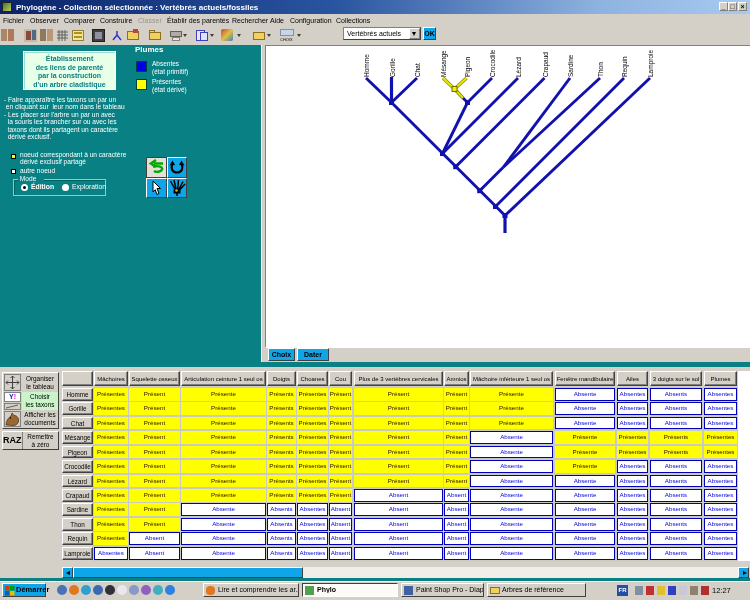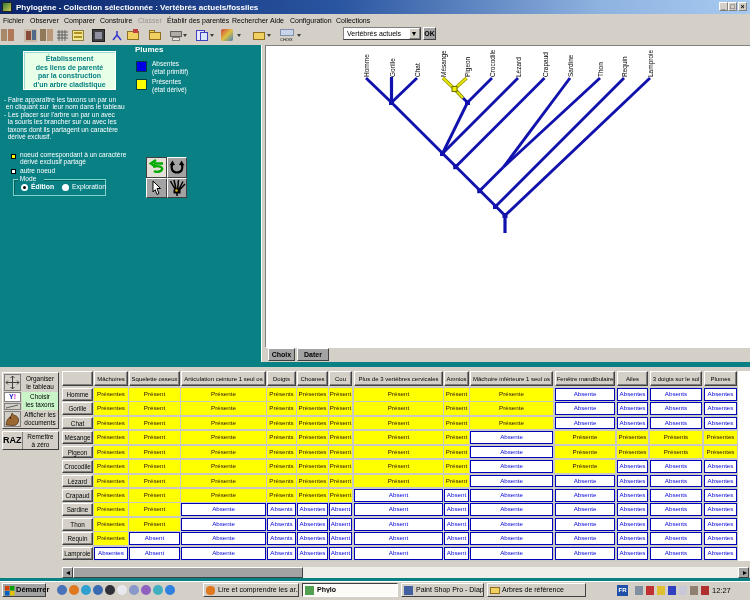--- a/index.html
+++ b/index.html
@@ -1,19 +1,19 @@
 <!DOCTYPE html>
 <html><head><meta charset="utf-8">
 <style>
 *{margin:0;padding:0;box-sizing:border-box;}
 html,body{width:750px;height:600px;overflow:hidden;}
 body{font-family:"Liberation Sans",sans-serif;position:relative;background:#d4d0c8;}
 .ab{position:absolute;}
 .r3{border-top:1px solid #fff;border-left:1px solid #fff;border-right:1px solid #404040;border-bottom:1px solid #404040;box-shadow:inset -1px -1px 0 #808080;}
-.btn{background:#a3a3a3;border-top:1px solid #fff;border-left:1px solid #fff;border-right:1px solid #404040;border-bottom:1px solid #404040;}
+.btn{background:#0ea5e9;border-top:1px solid #fff;border-left:1px solid #fff;border-right:1px solid #404040;border-bottom:1px solid #404040;}
 svg{display:block;}
 </style></head><body>
 <div class="ab" style="left:0;top:0;width:750px;height:14px;background:linear-gradient(90deg,#0a246a 0%,#2a55a0 45%,#8fb3e0 80%,#a6caf0 100%);"></div>
 <div class="ab" style="left:2px;top:2px;width:10px;height:10px;background:linear-gradient(135deg,#3a7a3a,#c8c850);border:1px solid #222;"></div>
 <div class="ab" style="left:16px;top:1px;width:600px;height:12px;color:#fff;font-size:8px;font-weight:bold;line-height:13px;white-space:nowrap;">Phylogène - Collection sélectionnée : Vertébrés actuels/fossiles</div>
 <div class="ab" style="left:719px;top:2px;width:9px;height:9px;background:#d4d0c8;border:1px solid #808080;border-top-color:#fff;border-left-color:#fff;font-size:7px;line-height:7px;text-align:center;color:#000;font-weight:bold;">_</div>
 <div class="ab" style="left:728px;top:2px;width:9px;height:9px;background:#d4d0c8;border:1px solid #808080;border-top-color:#fff;border-left-color:#fff;font-size:7px;line-height:7px;text-align:center;color:#000;font-weight:bold;">□</div>
 <div class="ab" style="left:738px;top:2px;width:9px;height:9px;background:#d4d0c8;border:1px solid #808080;border-top-color:#fff;border-left-color:#fff;font-size:7px;line-height:7px;text-align:center;color:#000;font-weight:bold;">×</div>
 <div class="ab" style="left:0;top:14px;width:750px;height:13px;background:#d4d0c8;"></div>
 <div class="ab" style="left:3px;top:16px;height:10px;font-size:7px;line-height:10px;color:#000;white-space:nowrap;">Fichier</div>

